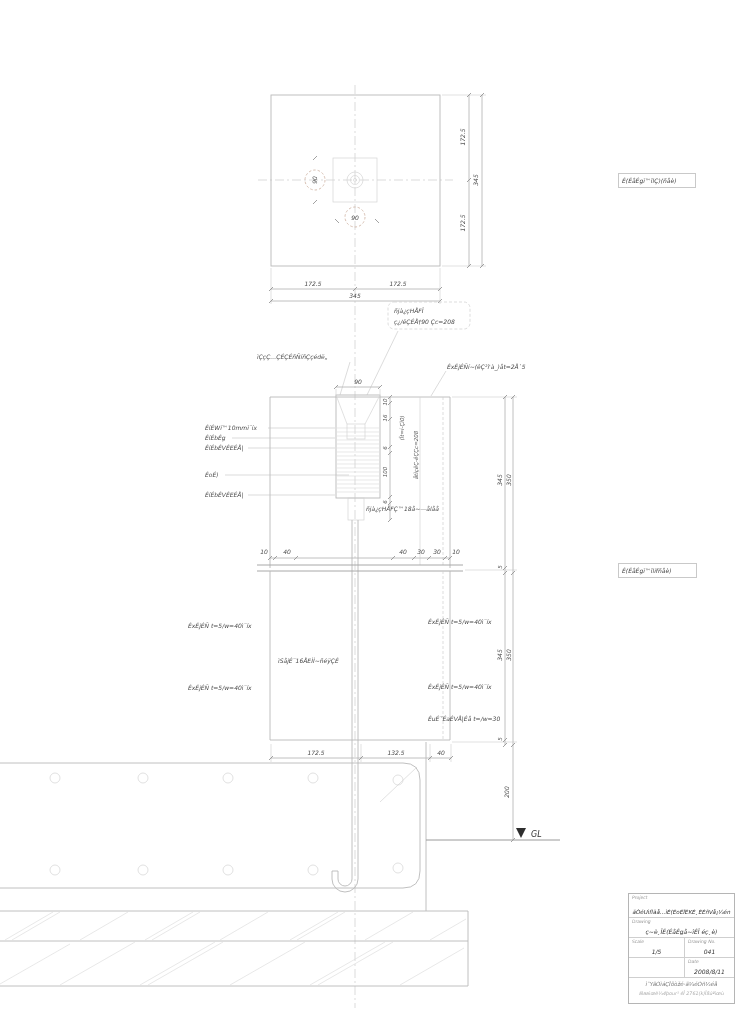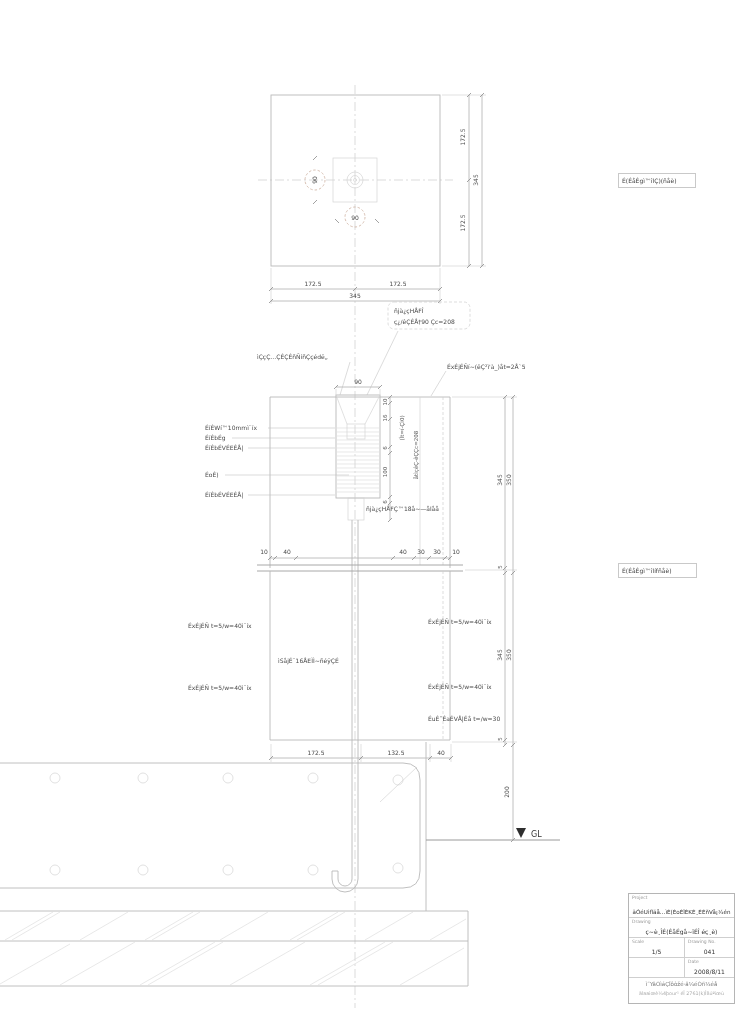--- a/index.html
+++ b/index.html
@@ -1,17 +1,17 @@
 <!DOCTYPE html>
 <html><head>
 <meta charset="utf-8">
 <style>
   html,body{margin:0;padding:0;background:#fff;}
   #page{position:relative;width:748px;height:1024px;background:#ffffff;overflow:hidden;
-        font-family:"DejaVu Sans",sans-serif;}
+        font-family:"DejaVu Sans",sans-serif;font-style:italic;}
   svg{position:absolute;left:0;top:0;}
   
   .ln{stroke:#b9b9b9;stroke-width:0.9;fill:none;}
   .ln2{stroke:#a8a8a8;stroke-width:1;fill:none;}
   .lt{stroke:#d4d4d4;stroke-width:0.7;fill:none;}
   .hat{stroke:#d9d9d9;stroke-width:0.6;fill:none;}
   .cl{stroke:#cccccc;stroke-width:0.7;fill:none;stroke-dasharray:9 3 2 3;}
   .dsh{stroke:#cfcfcf;stroke-width:0.7;fill:none;stroke-dasharray:3 2;}
   .dc{stroke:#cdb0a0;stroke-width:0.8;fill:none;stroke-dasharray:2.5 2;}
   .tick{stroke:#8a8a8a;stroke-width:0.8;fill:none;}

